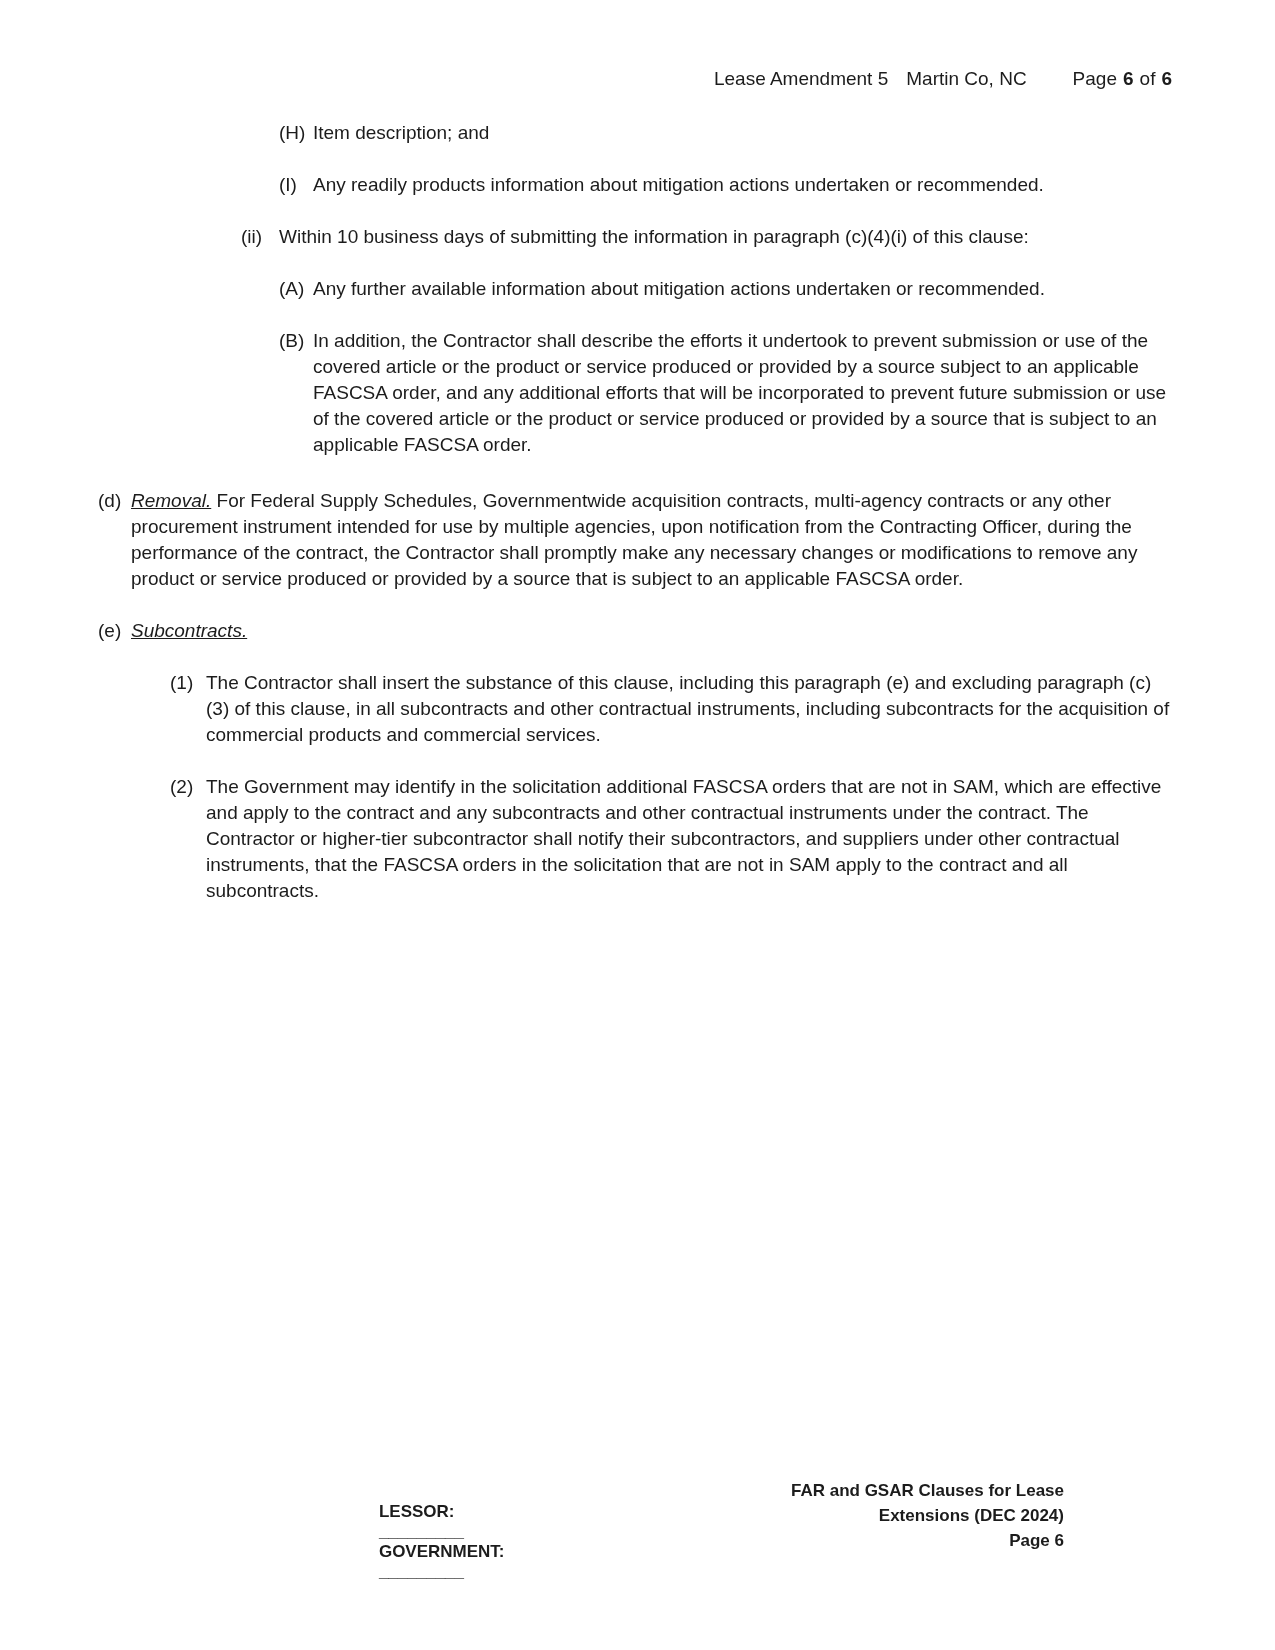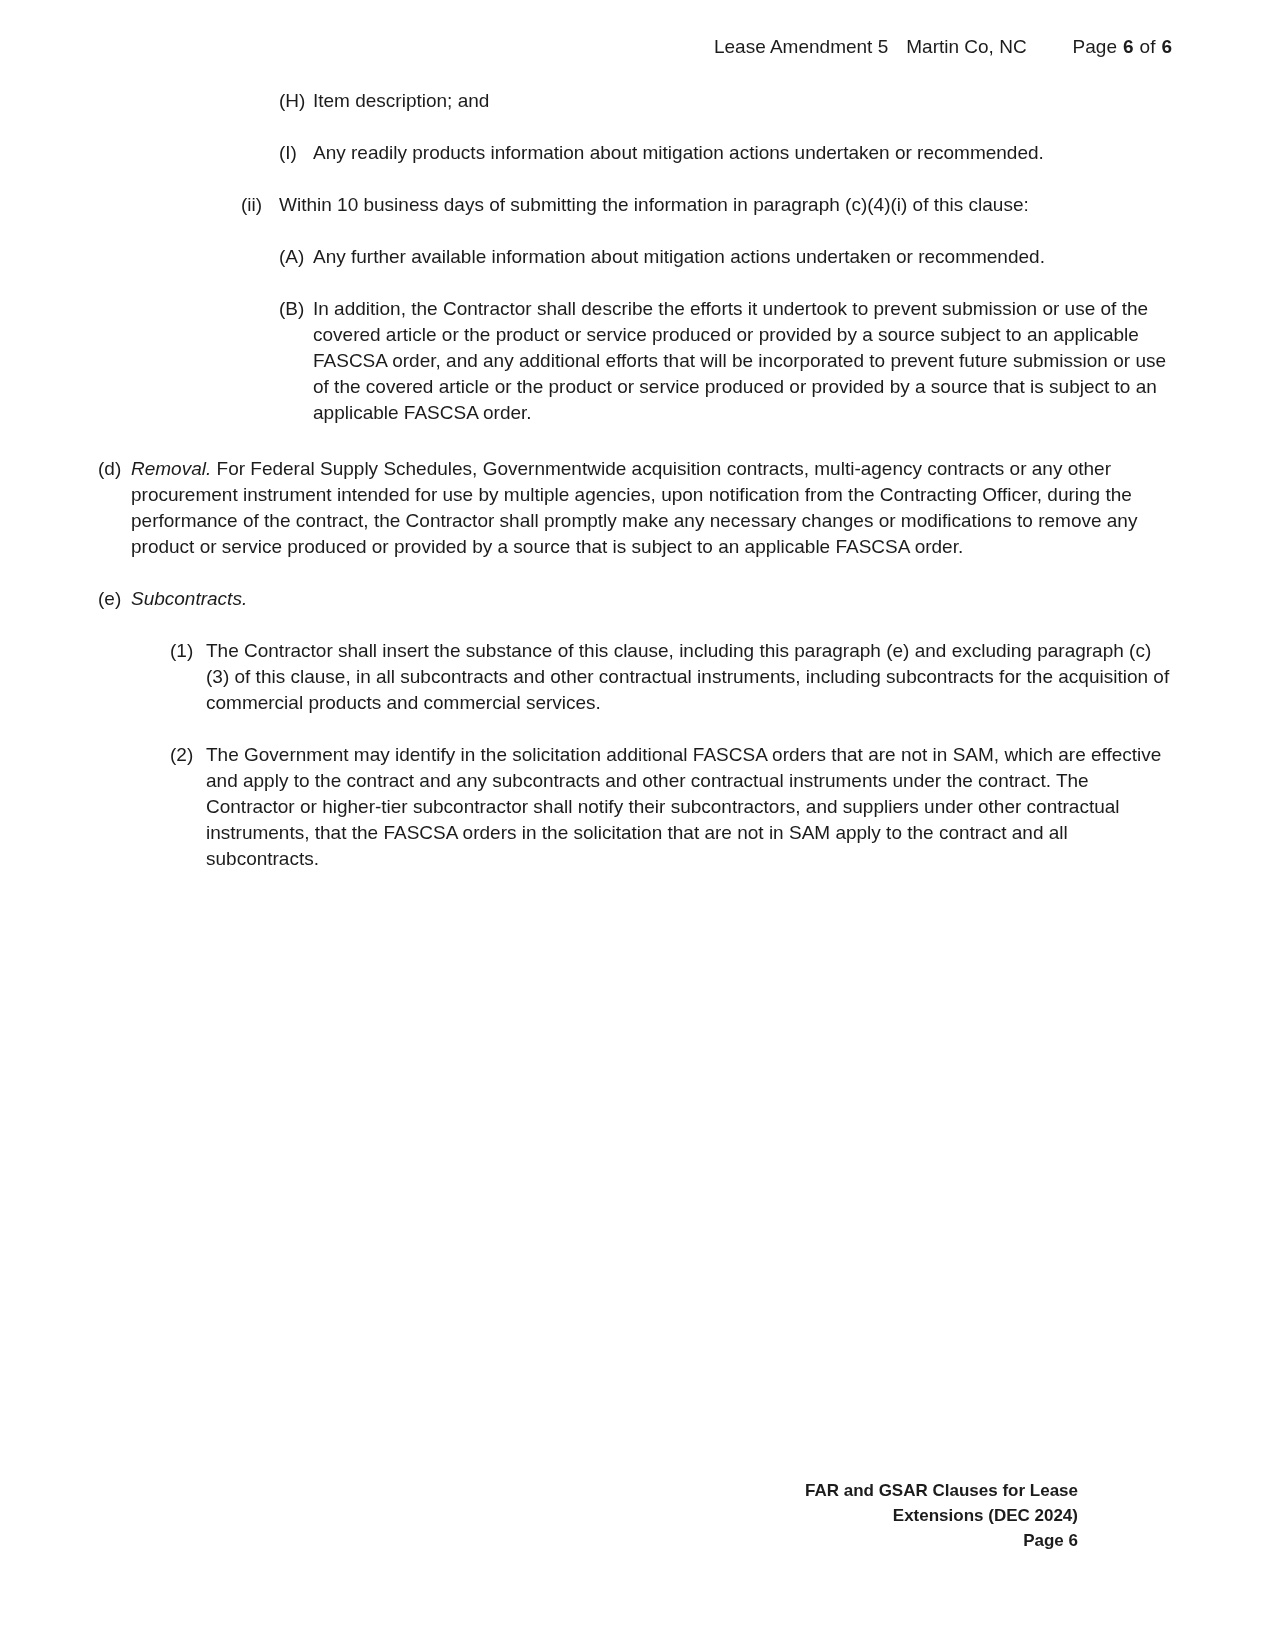--- a/index.html
+++ b/index.html
@@ -10,36 +10,36 @@
     height: 1650px;
     margin: 0 auto;
     background: #ffffff;
     font-family: "Liberation Sans", sans-serif;
     font-size: 19px;
     color: #1c1c1c;
     overflow: hidden;
   }
   .content {
     position: absolute;
-    top: 36px;
+    top: 68px;
     left: 98px;
     right: 103px;
   }
   .doc-header {
     display: flex;
     justify-content: flex-end;
     align-items: baseline;
     margin-bottom: 30px;
     white-space: pre;
   }
   .doc-header .sep-sm { display: inline-block; width: 18px; }
   .doc-header .sep-lg { display: inline-block; width: 46px; }
   .doc-header .gap { display: inline-block; width: 6px; }
   .b { font-weight: bold; }
-  .italic { font-style: italic; }
+  .italic { font-style: italic; text-decoration: underline; }
 
   .para {
     display: flex;
     align-items: flex-start;
     line-height: 26px;
     margin-bottom: 26px;
   }
   .plabel { flex: 0 0 auto; }
   .ptext { flex: 1 1 auto; }
 
@@ -62,21 +62,21 @@
     font-size: 17px;
     white-space: pre;
   }
   .blank {
     display: inline-block;
     letter-spacing: 0;
     font-weight: bold;
   }
   .footer-right {
     position: absolute;
-    right: 197px;
+    right: 211px;
     top: 1478px;
     text-align: right;
     font-weight: bold;
     font-size: 17px;
     line-height: 25px;
     margin-left: 40px;
   }
 </style>
 </head>
 <body>
@@ -131,19 +131,25 @@
       <div class="ptext">The Contractor shall insert the substance of this clause, including this paragraph (e) and excluding paragraph (c)(3) of this clause, in all subcontracts and other contractual instruments, including subcontracts for the acquisition of commercial products and commercial services.</div>
     </div>
 
     <div class="para lvl-1">
       <span class="plabel">(2)</span>
       <div class="ptext">The Government may identify in the solicitation additional FASCSA orders that are not in SAM, which are effective and apply to the contract and any subcontracts and other contractual instruments under the contract. The Contractor or higher-tier subcontractor shall notify their subcontractors, and suppliers under other contractual instruments, that the FASCSA orders in the solicitation that are not in SAM apply to the contract and all subcontracts.</div>
     </div>
 
   </div>
 
+  <div class="footer-left">
+    <span>LESSOR:</span>
+    <span class="blank">_________</span>
+    <span>GOVERNMENT:</span>
+    <span class="blank">_________</span>
+  </div>
 
   <div class="footer-right">
     <div>FAR and GSAR Clauses for Lease</div>
     <div>Extensions (DEC 2024)</div>
     <div>Page 6</div>
   </div>
 </div>
 
 </body></html>

